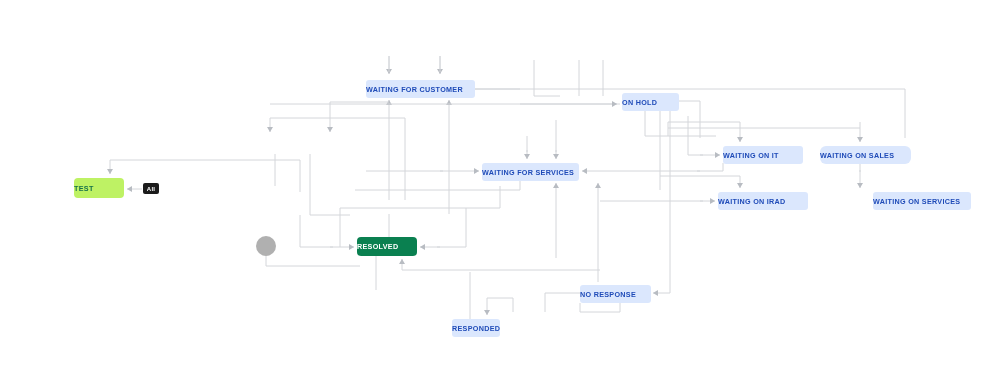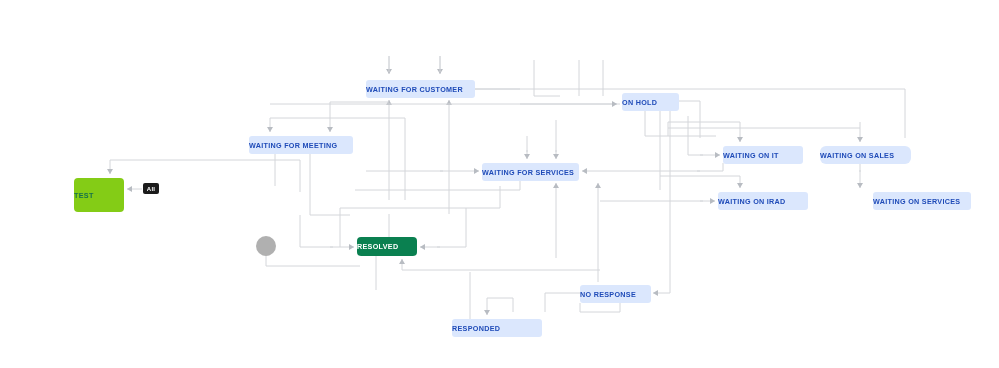--- a/index.html
+++ b/index.html
@@ -39,25 +39,25 @@
     user-select: none;
   }
   .node-status {
     background: #dbe7fd;
     color: #1f4bb8;
     font-size: 7.2px;
     font-weight: bold;
     height: 18px;
   }
   .node-test {
-    background: #84cc16;
+    background: #bef264;
     color: #17724a;
     font-size: 7.2px;
     font-weight: bold;
-    height: 34px;
+    height: 20px;
     border-radius: 4px;
   }
   .node-resolved {
     background: #0a8050;
     color: #ffffff;
     font-size: 7.2px;
     font-weight: bold;
     height: 19px;
     border-radius: 4px;
   }
@@ -215,23 +215,20 @@
   </svg>
 
   <div class="node node-status" style="left:366px; top:80px; width:109px;">
     <span>WAITING FOR CUSTOMER</span>
   </div>
 
   <div class="node node-status" style="left:622px; top:93px; width:57px;">
     <span>ON HOLD</span>
   </div>
 
-  <div class="node node-status" style="left:249px; top:136px; width:104px;">
-    <span>WAITING FOR MEETING</span>
-  </div>
 
   <div class="node node-status" style="left:723px; top:146px; width:80px;">
     <span>WAITING ON IT</span>
   </div>
 
   <div class="node node-status" style="left:820px; top:146px; width:91px;border-radius:6px;">
     <span>WAITING ON SALES</span>
   </div>
 
   <div class="node node-status" style="left:482px; top:163px; width:97px;">
@@ -251,21 +248,21 @@
   </div>
 
   <div class="node node-resolved" style="left:357px; top:237px; width:60px;">
     <span>RESOLVED</span>
   </div>
 
   <div class="node node-status" style="left:580px; top:285px; width:71px;">
     <span>NO RESPONSE</span>
   </div>
 
-  <div class="node node-status" style="left:452px; top:319px; width:90px;">
+  <div class="node node-status" style="left:452px; top:319px; width:48px;">
     <span>RESPONDED</span>
   </div>
 
   <div class="node node-start" style="left:256px; top:236px;"></div>
 
   <div class="badge-all" style="left:143px; top:183px; width:16px;">
     <span>All</span>
   </div>
 
 </div>

